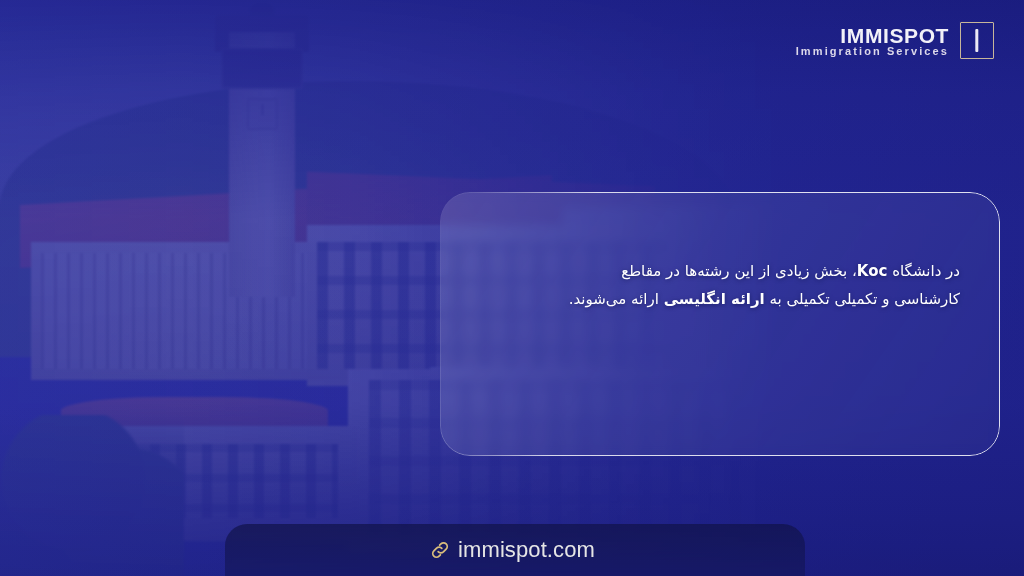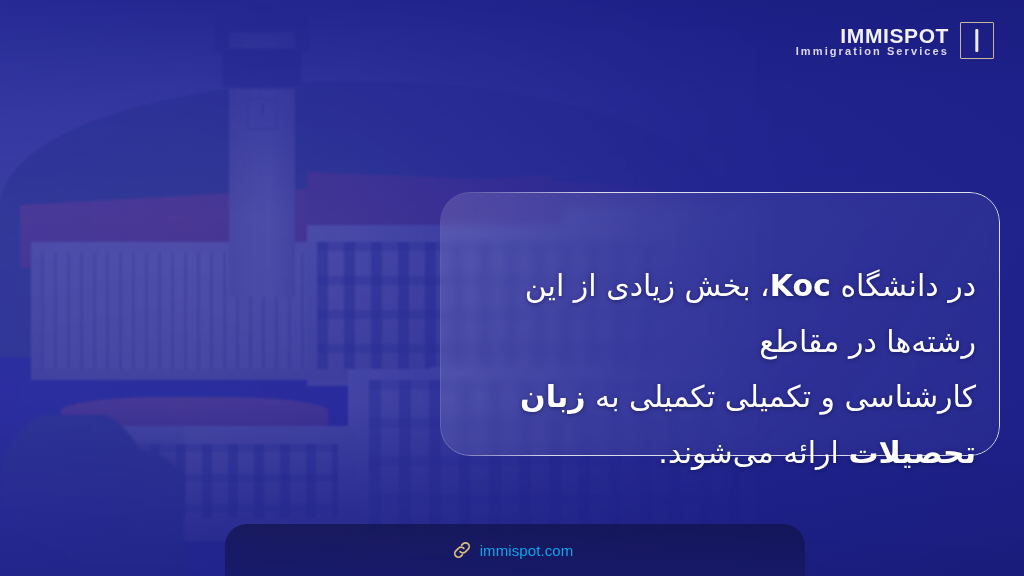--- a/index.html
+++ b/index.html
@@ -144,40 +144,40 @@
     background:linear-gradient(125deg,rgba(226,226,246,.16) 0%,rgba(200,202,240,.10) 42%,rgba(150,152,220,.07) 100%);
     -webkit-backdrop-filter:blur(5px);backdrop-filter:blur(5px);
     overflow:hidden;}
   .card-border{position:absolute;left:440px;top:192px;width:560px;height:264px;
     border-radius:30px;pointer-events:none;
     border:1.6px solid #fff;
     -webkit-mask-image:linear-gradient(100deg,rgba(255,255,255,0) 0%,rgba(255,255,255,.15) 6%,rgba(255,255,255,.95) 26%,#fff 60%,#fff 100%);
     mask-image:linear-gradient(100deg,rgba(255,255,255,0) 0%,rgba(255,255,255,.15) 6%,rgba(255,255,255,.95) 26%,#fff 60%,#fff 100%);
     opacity:.85;}
 
-  .card-text{position:absolute;left:430px;top:258px;width:560px;
+  .card-text{position:absolute;left:414px;top:258px;width:560px;
     text-align:right;direction:rtl;
     color:#ffffff;
     font-family:"DejaVu Sans","Liberation Sans",sans-serif;
-    font-size:30px;line-height:1.85;font-weight:400;
+    font-size:15px;line-height:1.85;font-weight:400;
     padding-left:6px;padding-right:14px;
     text-shadow:0 1px 4px rgba(10,12,60,.55);}
   .card-text b{font-weight:700;}
 
   
   .botpanel{position:absolute;left:225px;top:524px;width:580px;height:52px;
     background:linear-gradient(180deg,rgba(17,19,74,.72) 0%,rgba(20,22,86,.60) 100%);
     border-radius:22px 22px 0 0;
     -webkit-backdrop-filter:blur(3px);backdrop-filter:blur(3px);}
   .contact{position:absolute;left:0;top:524px;width:1024px;height:52px;
     display:flex;align-items:center;justify-content:center;gap:27px;
     direction:ltr;}
   .citem{display:flex;align-items:center;gap:7px;}
-  .citem .lbl{font-family:"Liberation Sans",sans-serif;font-size:15px;
-    color:#0ea5e9;letter-spacing:.1px;}
+  .citem .lbl{font-family:"Liberation Sans",sans-serif;font-size:22px;
+    color:#e5e5e5;letter-spacing:.1px;}
   .ic{width:22px;height:22px;flex:0 0 auto;display:block;}
   .ic path,.ic rect,.ic circle,.ic line{stroke:#d9bd7c;fill:none;
     stroke-width:1.9;stroke-linecap:round;stroke-linejoin:round;}
   .ic .fillgold{fill:#d9bd7c;stroke:none;}
 </style>
 </head>
 <body>
 
 <div class="stage">
 
@@ -222,21 +222,21 @@
   </div>
 
   <div class="card"></div>
   <div class="card-border"></div>
 
   <div class="card-text">
     <div>
       <span>در دانشگاه </span><b>Koc</b><span>، بخش زیادی از این رشته‌ها در مقاطع</span>
     </div>
     <div>
-      <span>کارشناسی و تکمیلی تکمیلی به </span><b>زبان تحصیلات</b><span> ارائه می‌شوند.</span>
+      <span>کارشناسی و تکمیلی تکمیلی به </span><b>ارائه انگلیسی</b><span> ارائه می‌شوند.</span>
     </div>
   </div>
 
   <div class="botpanel"></div>
   <div class="contact">
 
     <div class="citem">
       <svg class="ic" viewBox="0 0 24 24">
         <path d="M10 13.8a4 4 0 0 0 5.7.3l3-3a4 4 0 0 0-5.7-5.7l-1.4 1.4"></path>
         <path d="M14 10.2a4 4 0 0 0-5.7-.3l-3 3a4 4 0 0 0 5.7 5.7l1.4-1.4"></path>

